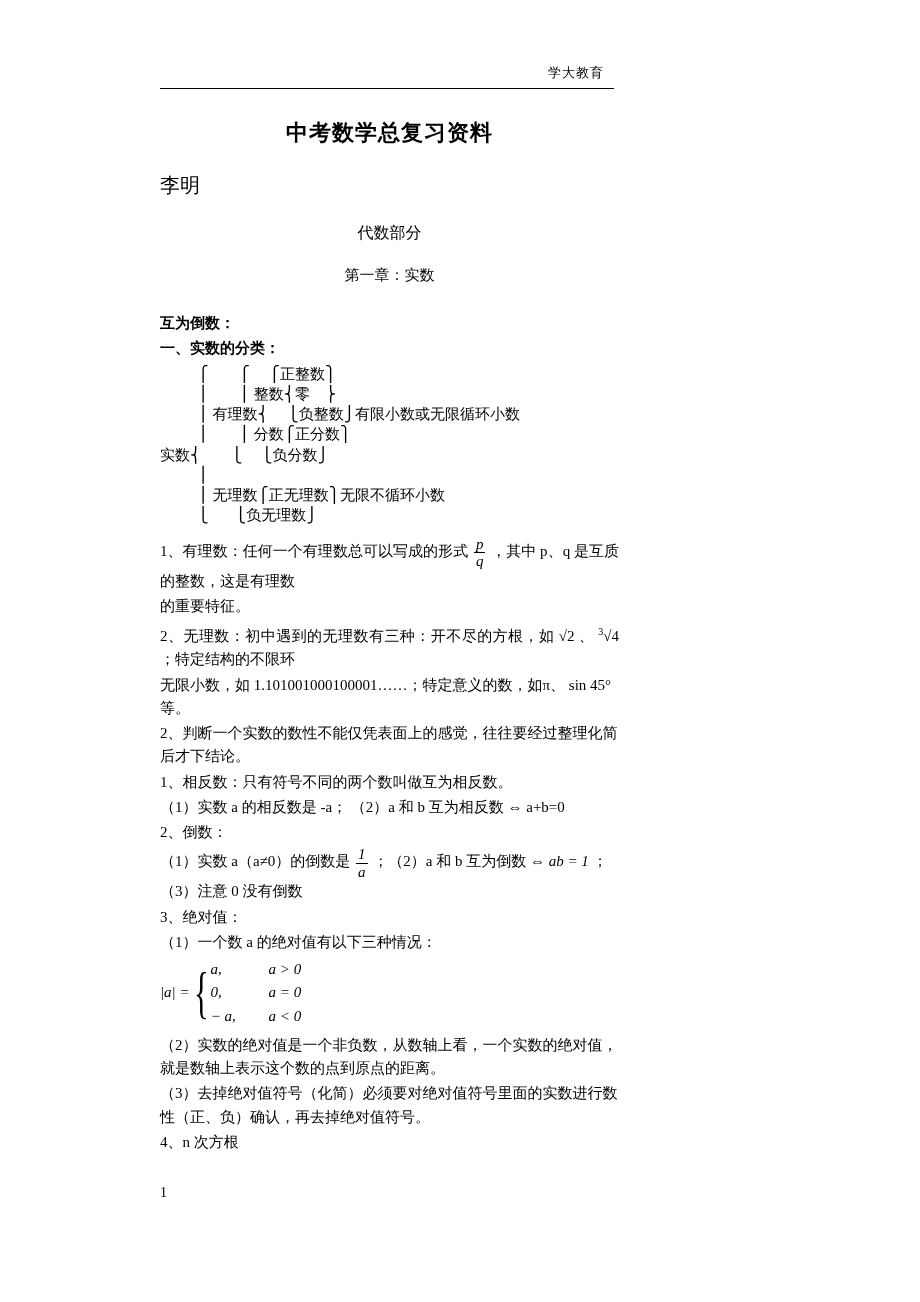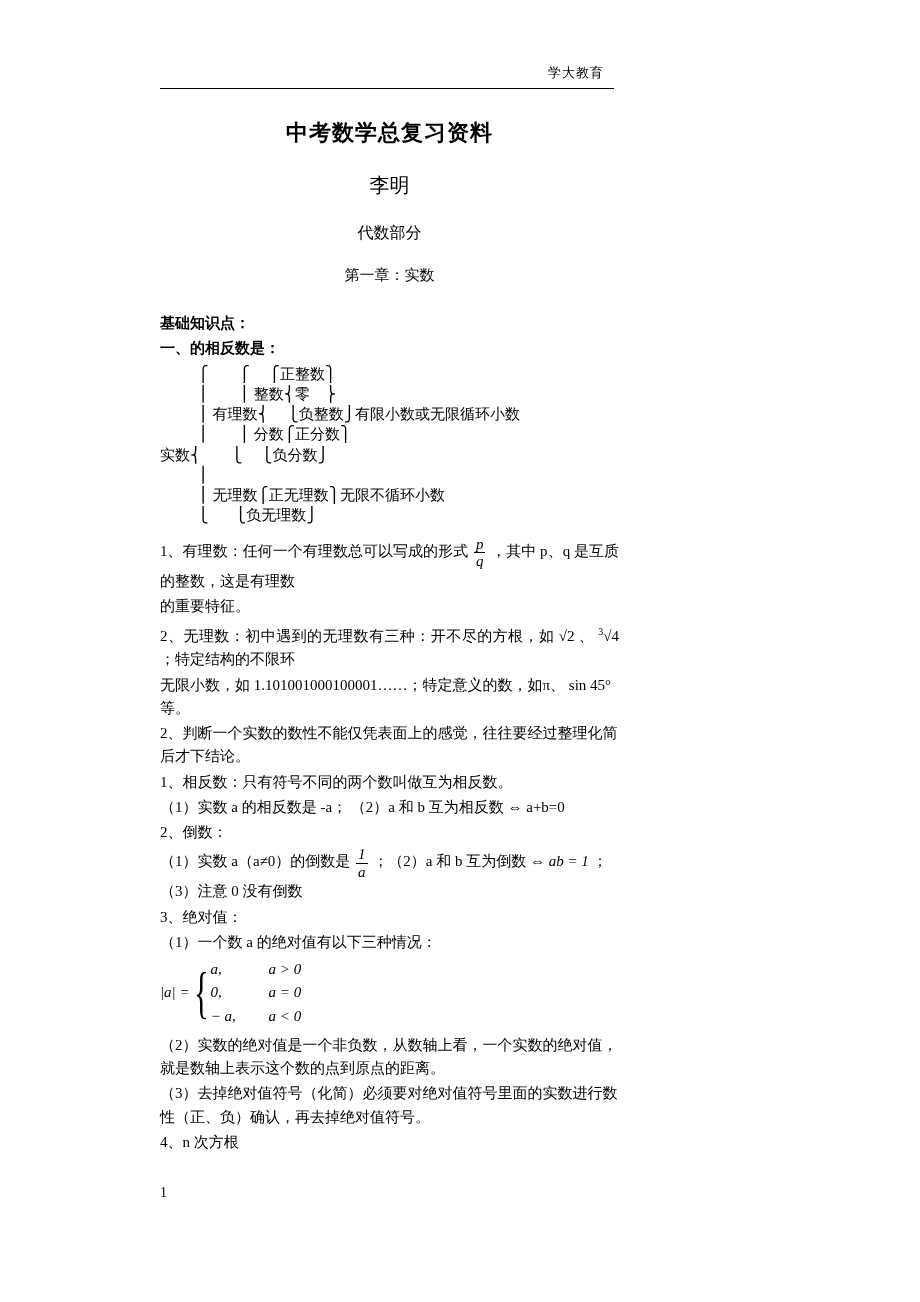--- a/index.html
+++ b/index.html
@@ -32,21 +32,21 @@
   }
   .title {
     text-align: center;
     font-weight: bold;
     font-size: 22px;
     margin-top: 56px;
     font-family: "SimHei","黑体", sans-serif;
     letter-spacing: 1px;
   }
   .author {
-    text-align: center;
+    text-align: left;
     font-size: 20px;
     margin-top: 24px;
     font-family: "SimHei","黑体", sans-serif;
   }
   .section {
     text-align: center;
     font-size: 16px;
     margin-top: 24px;
     font-family: "SimHei","黑体", sans-serif;
   }
@@ -143,22 +143,22 @@
 
   <div class="header-right">学大教育</div>
   <div class="hr-line"></div>
 
   <div class="title">中考数学总复习资料</div>
   <div class="author">李明</div>
   <div class="section">代数部分</div>
   <div class="chapter">第一章：实数</div>
 
   <div class="body-block">
-    <p class="bold">基础知识点：</p>
-    <p class="bold">一、的相反数是：</p>
+    <p class="bold">互为倒数：</p>
+    <p class="bold">一、实数的分类：</p>
 
     <div class="formula-tree">          ⎧        ⎧     ⎧正整数⎫
           ⎪        ⎪ 整数⎨零    ⎬
           ⎪ 有理数⎨     ⎩负整数⎭有限小数或无限循环小数
           ⎪        ⎪ 分数⎧正分数⎫
 实数⎨        ⎩     ⎩负分数⎭
           ⎪
           ⎪ 无理数⎧正无理数⎫无限不循环小数
           ⎩       ⎩负无理数⎭</div>
 

